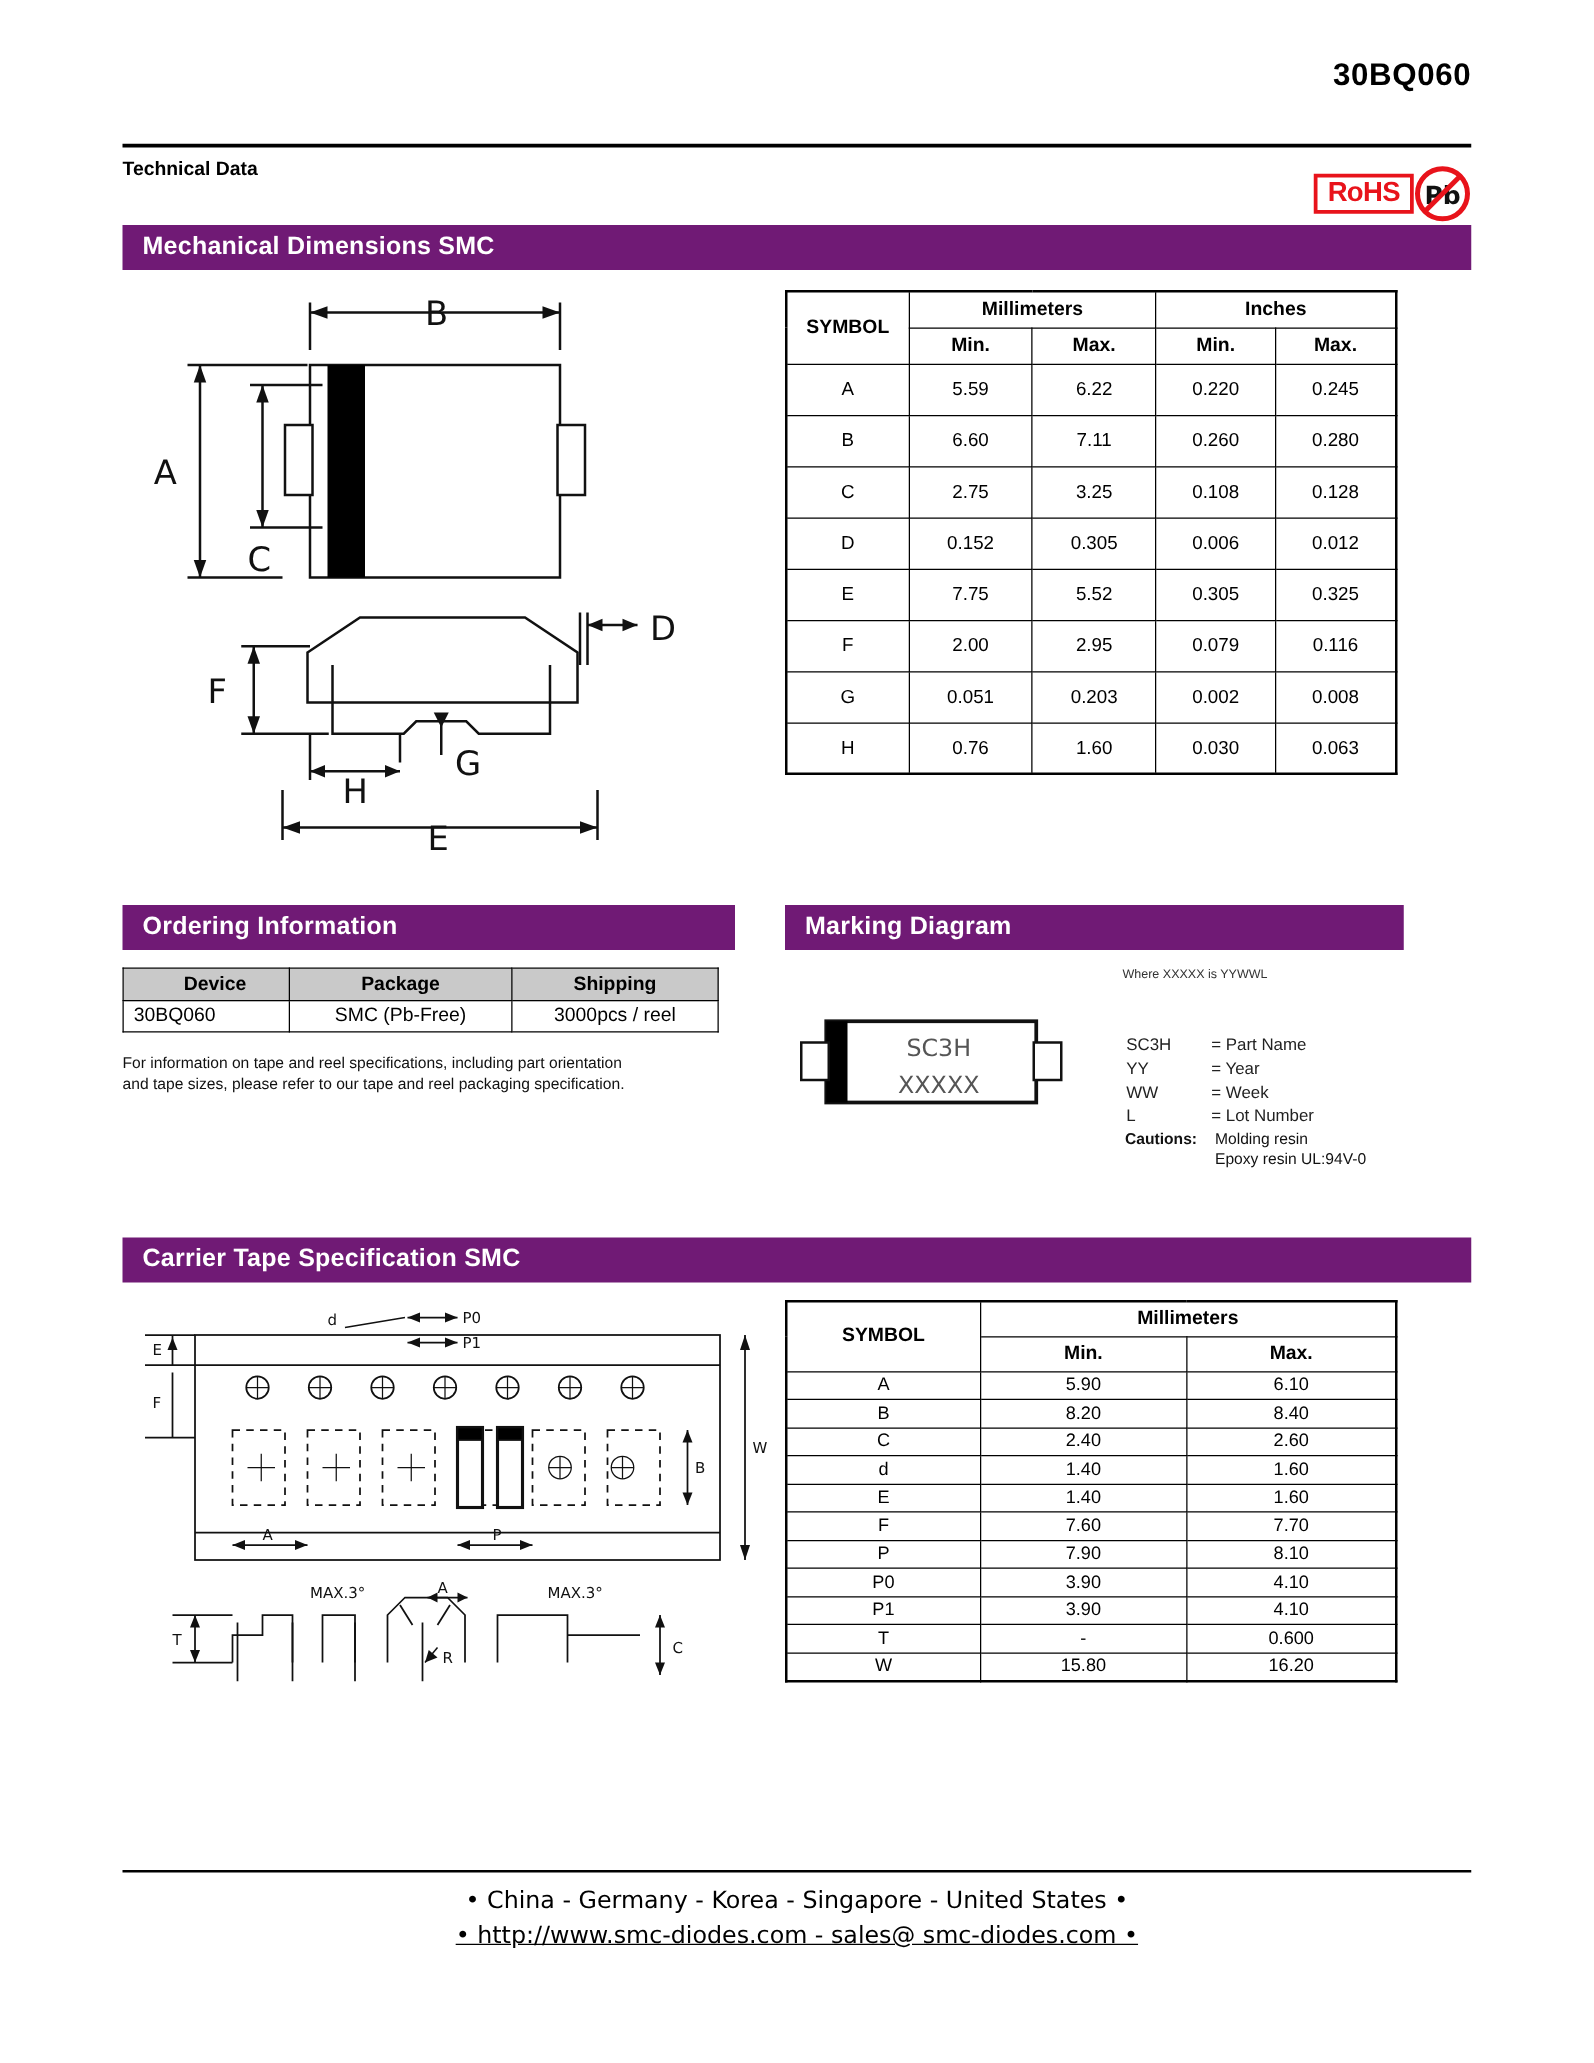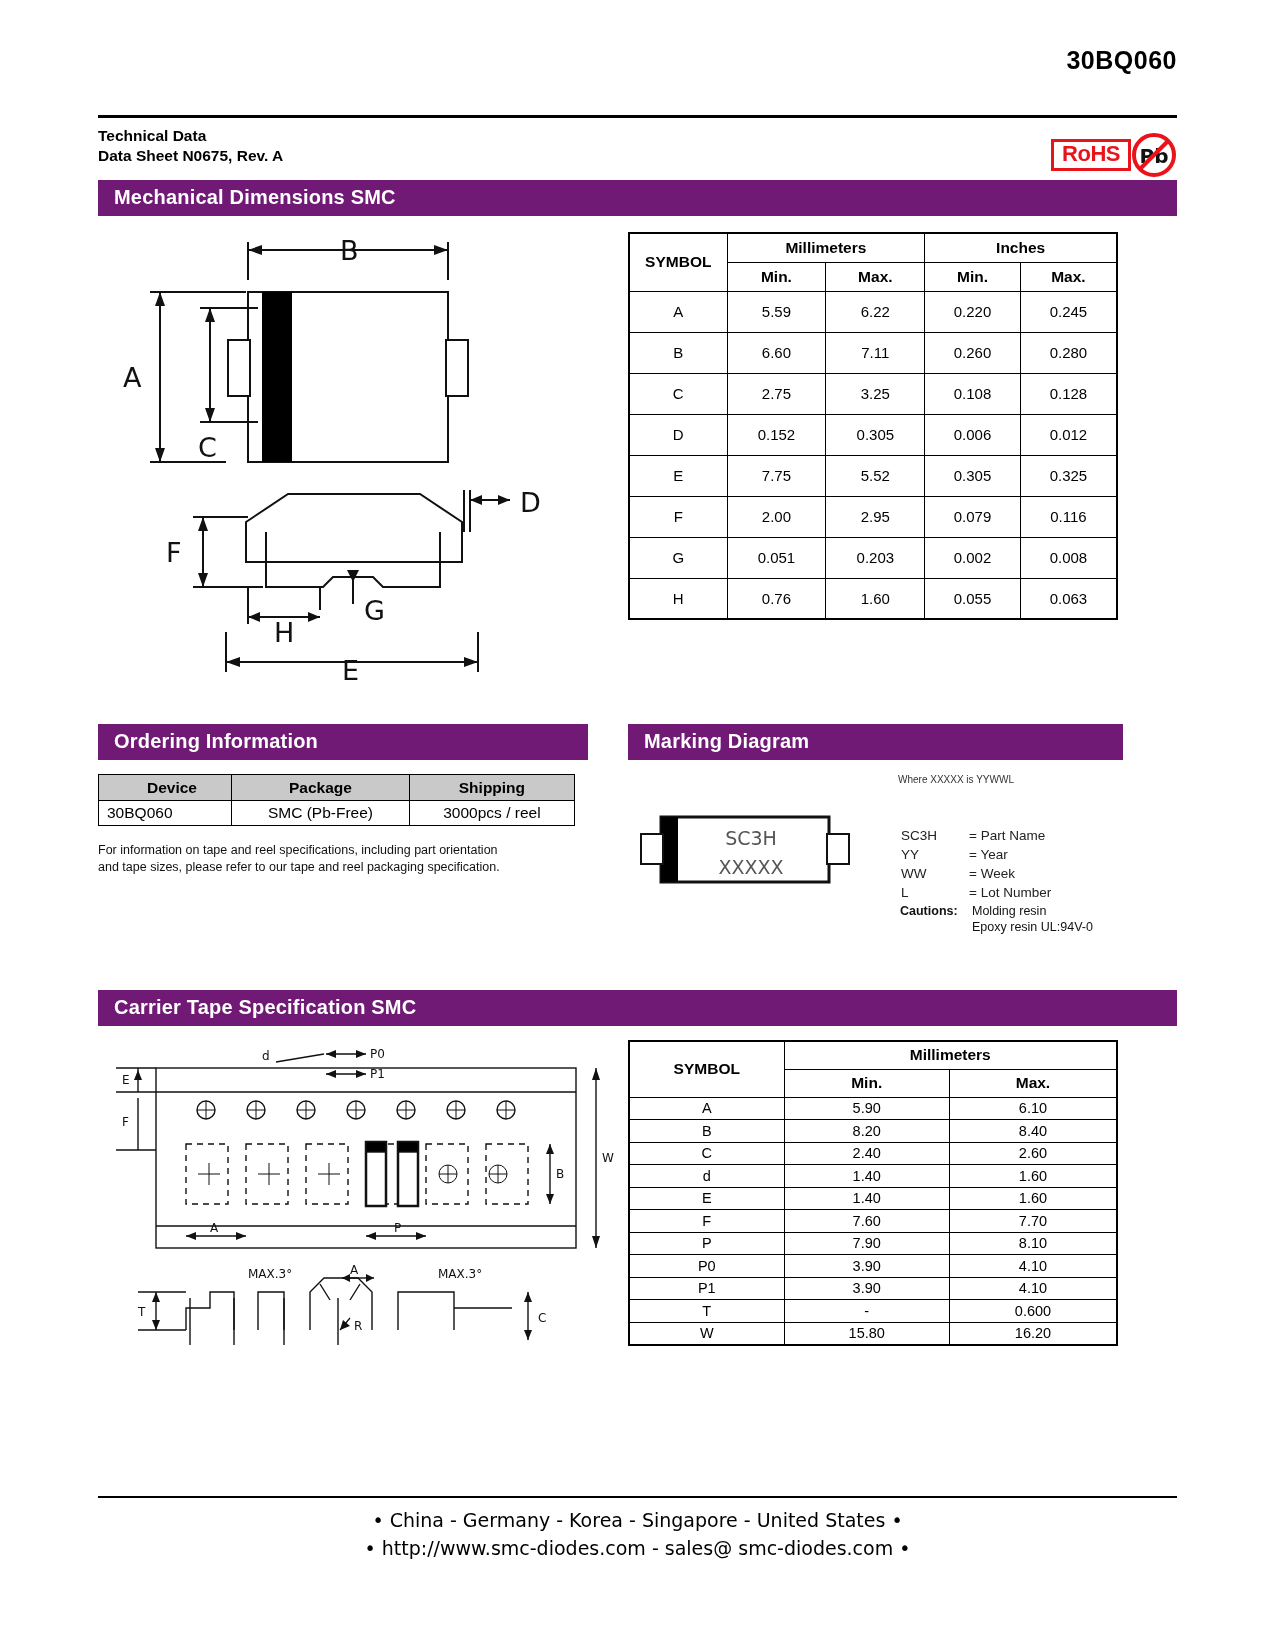--- a/index.html
+++ b/index.html
@@ -93,21 +93,20 @@
 
 <div class="page">
 
   <div class="header">
     <div class="part-number">30BQ060</div>
   </div>
   <div class="hrule"></div>
 
   <div class="subhead">
     <div class="l1">Technical Data</div>
-    <div class="l2">Data Sheet N0675, Rev. A</div>
     <div class="badges">
       <div class="rohs">RoHS</div>
       <svg class="pbfree" viewBox="0 0 46 46">
         <circle cx="23" cy="23" r="20" fill="none" stroke="#e8131b" stroke-width="4"></circle>
         <text x="23" y="31" text-anchor="middle" font-size="20" font-weight="bold" fill="#111" font-family="DejaVu Sans, sans-serif">Pb</text>
         <line x1="9" y1="37" x2="37" y2="9" stroke="#e8131b" stroke-width="4"></line>
       </svg>
     </div>
   </div>
 
@@ -254,21 +253,21 @@
               <td>G</td>
               <td>0.051</td>
               <td>0.203</td>
               <td>0.002</td>
               <td>0.008</td>
             </tr>
           <tr>
               <td>H</td>
               <td>0.76</td>
               <td>1.60</td>
-              <td>0.055</td>
+              <td>0.030</td>
               <td>0.063</td>
             </tr>
         </tbody>
       </table>
     </div>
   </div>
 
   <div class="row" style="margin-top:22px; gap:40px;">
 
     <div style="width:490px;">
@@ -536,16 +535,16 @@
               <td>16.20</td>
             </tr>
         </tbody>
       </table>
     </div>
   </div>
 
   <div class="footer">
     <div class="fline"></div>
     <div class="ftxt">• China  -  Germany  -  Korea  -  Singapore  -  United States •</div>
-    <div class="ftxt" style="padding-top:0;">• http://www.smc-diodes.com  -  sales@ smc-diodes.com •</div>
+    <div class="ftxt" style="padding-top:0;text-decoration:underline;">• http://www.smc-diodes.com  -  sales@ smc-diodes.com •</div>
   </div>
 
 </div>
 
 </body></html>

